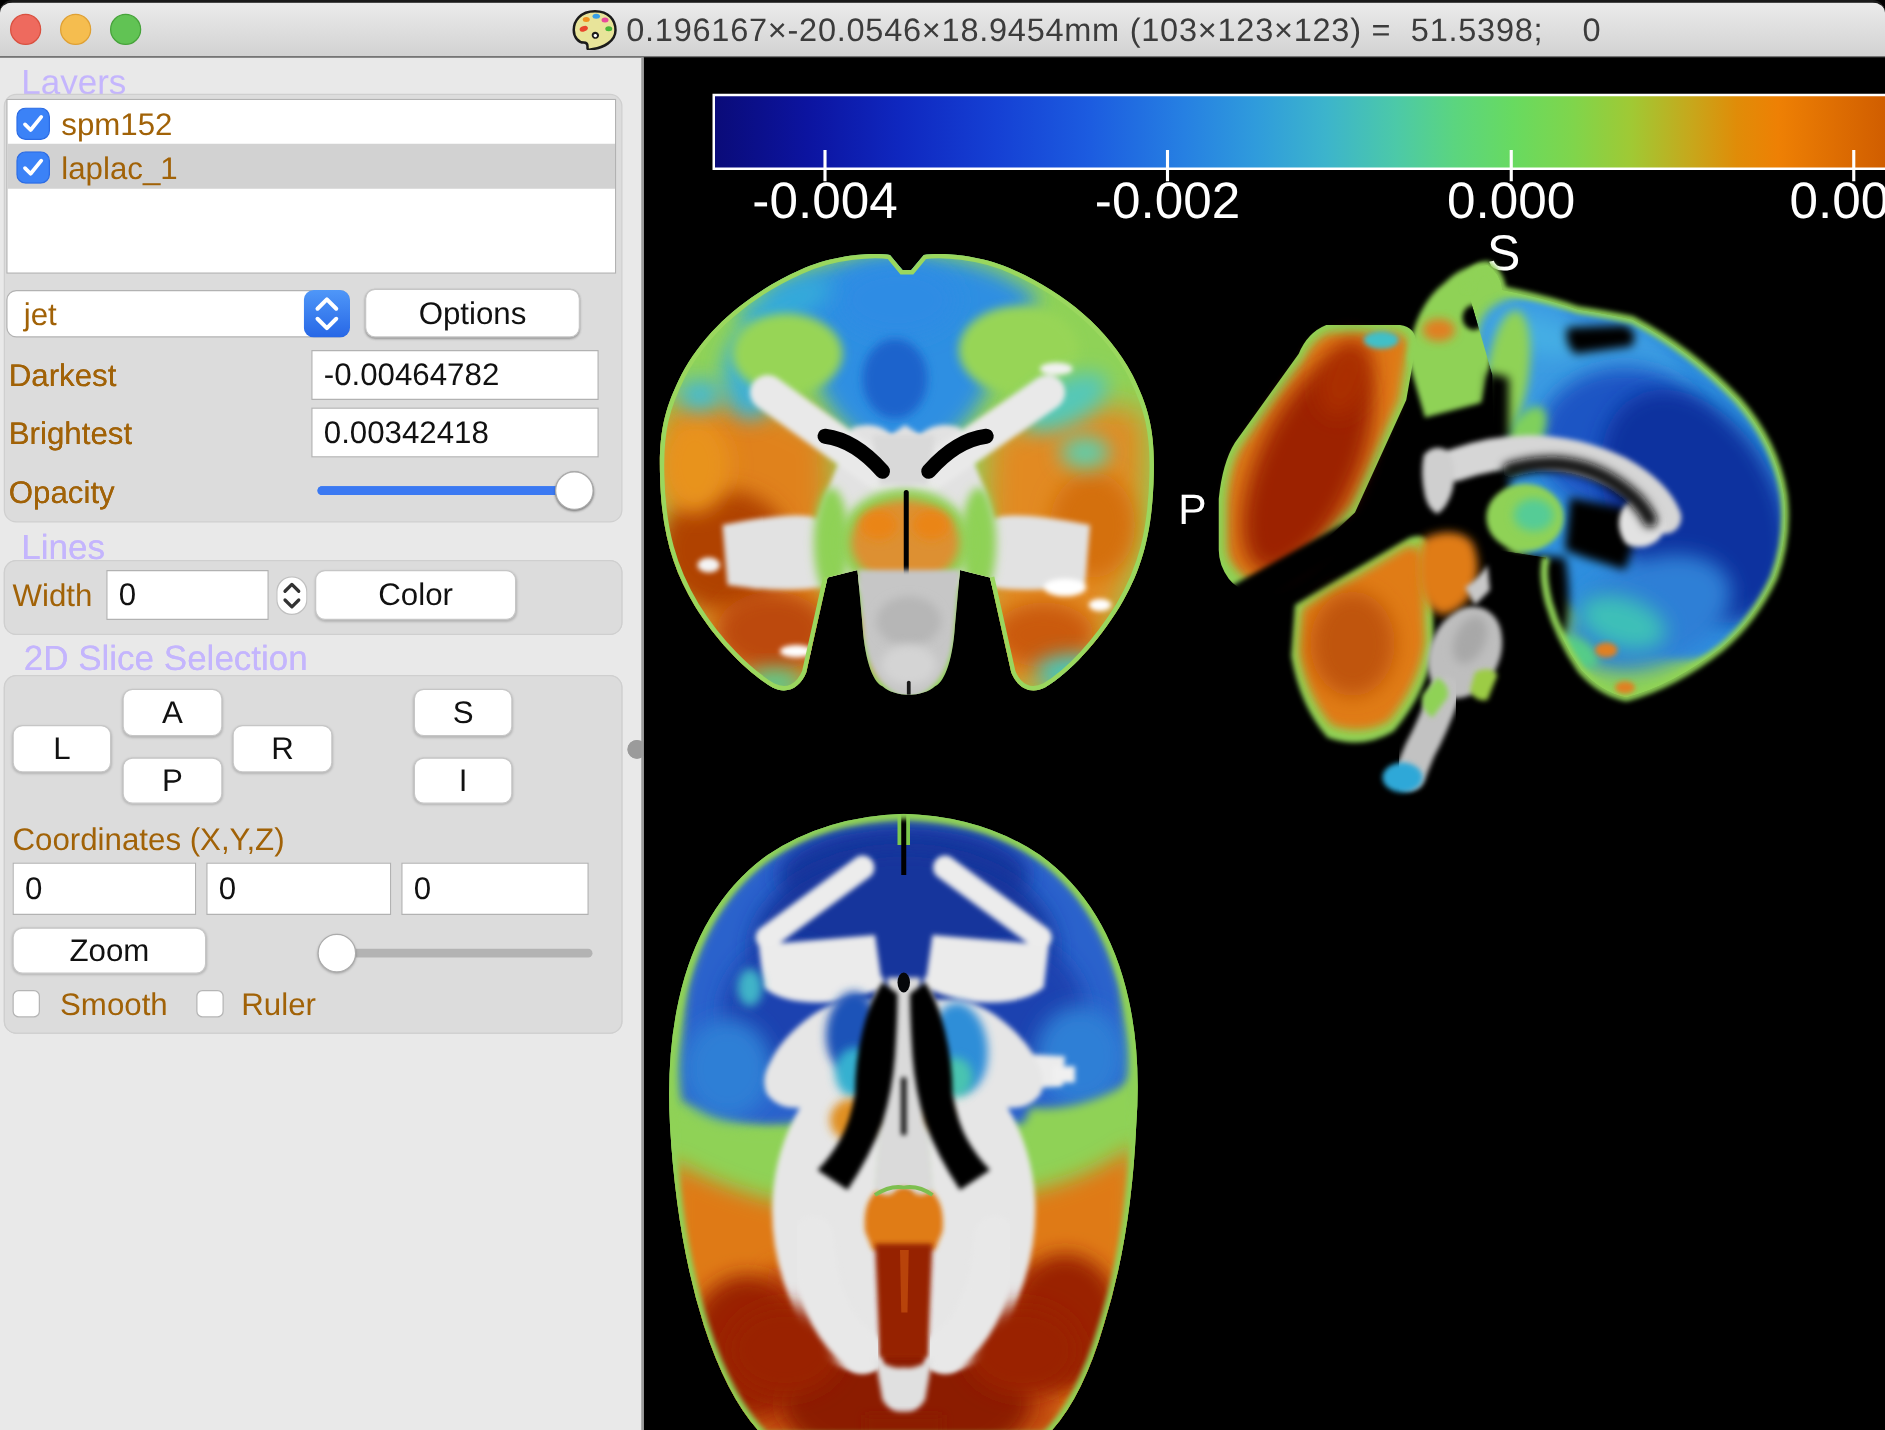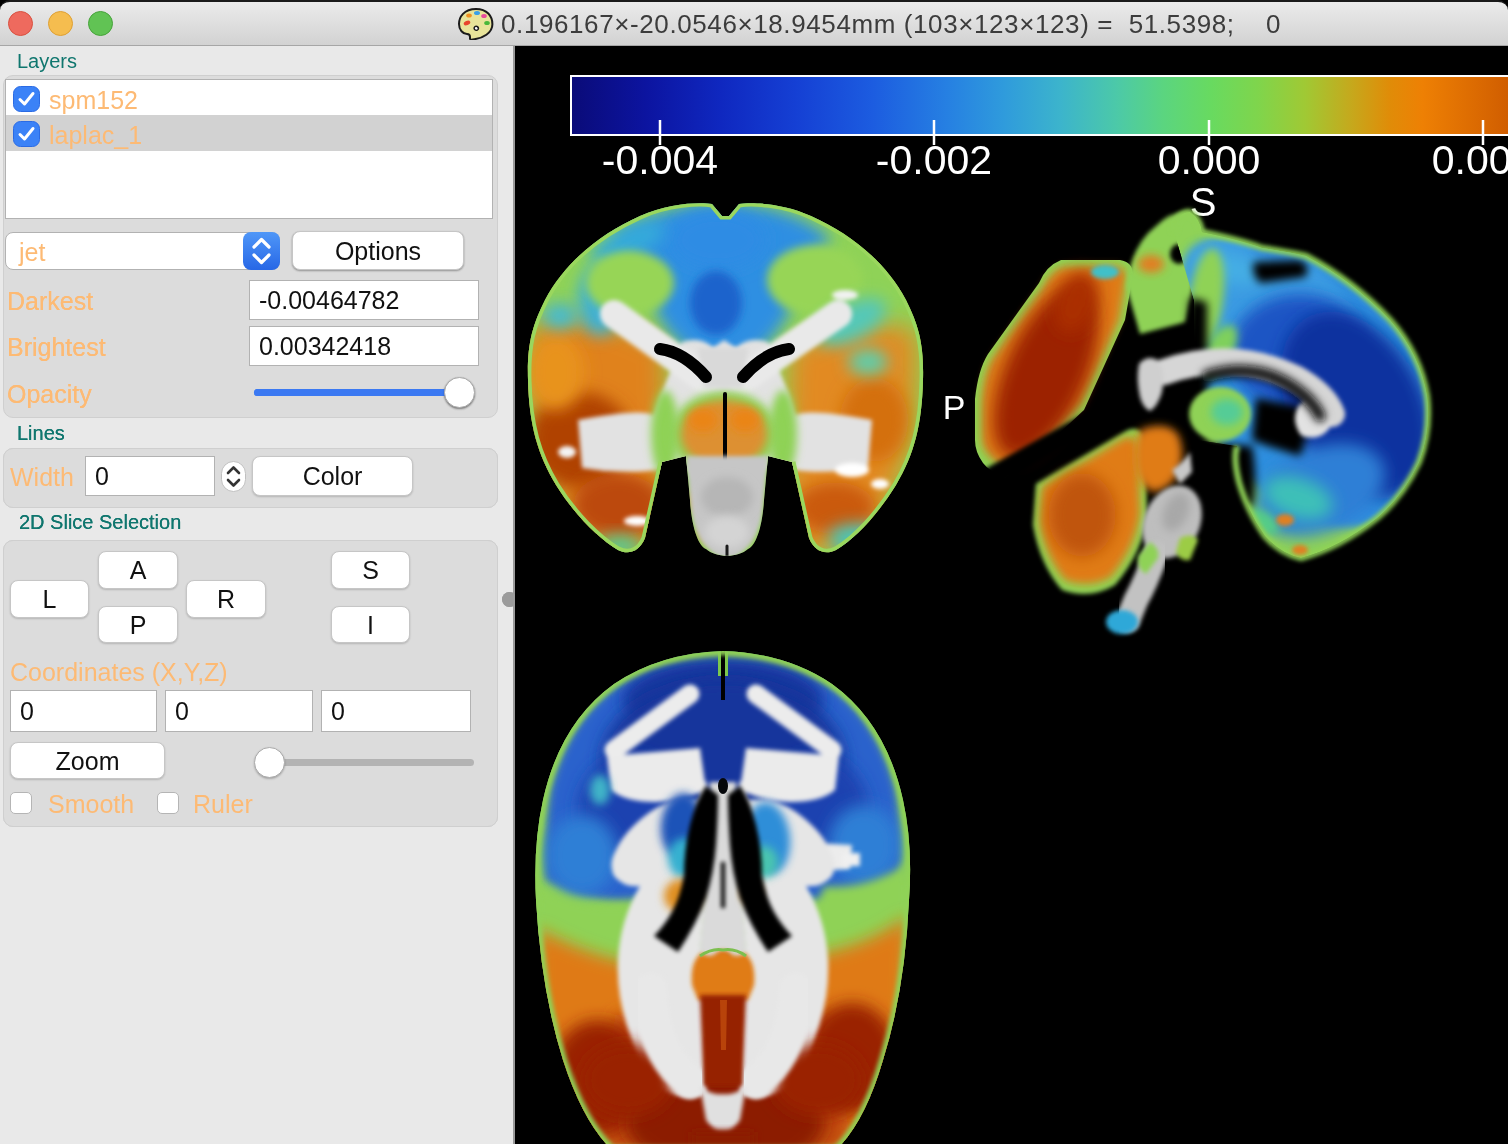--- a/index.html
+++ b/index.html
@@ -12,22 +12,22 @@
     border-top:2px solid #1a1a1a;
     border-bottom:1px solid #a6a6a6;
     box-sizing:border-box;
     border-top-left-radius:10px;border-top-right-radius:10px;}
   .light{width:25px;height:25px;border-radius:50%;top:11px;}
   #titletext{left:501px;top:0;height:34px;line-height:48px;font-size:26px;letter-spacing:0.6px;color:#3c3c3c;white-space:pre;}
   
   #sidebar{left:0;top:46px;width:515px;height:1098px;background:#e9e9e9;
      border-right:2px solid #9a9a9a;box-sizing:border-box;}
   .gbox{background:#dcdcdc;border:1px solid #cfcfcf;border-radius:10px;box-sizing:border-box;}
-  .seclabel{font-size:20px;color:#0f766e;}
-  .ctl{font-size:25px;color:#fdba74;}
+  .seclabel{font-size:28px;color:#c4b5fd;}
+  .ctl{font-size:25px;color:#a16207;}
   .tinput{background:#fff;border:1px solid #b2b2b2;box-sizing:border-box;
           font-size:25px;color:#111;line-height:38px;padding-left:9px;white-space:pre;}
   .btn{background:#fff;border:1px solid #c6c6c6;border-radius:8px;box-sizing:border-box;
        text-align:center;font-size:25px;color:#111;
        box-shadow:0 1px 2px rgba(0,0,0,0.18);}
   .cb{background:#fff;border:1.5px solid #b5b5b5;border-radius:5px;box-sizing:border-box;}
 </style>
 </head>
 <body>
 

